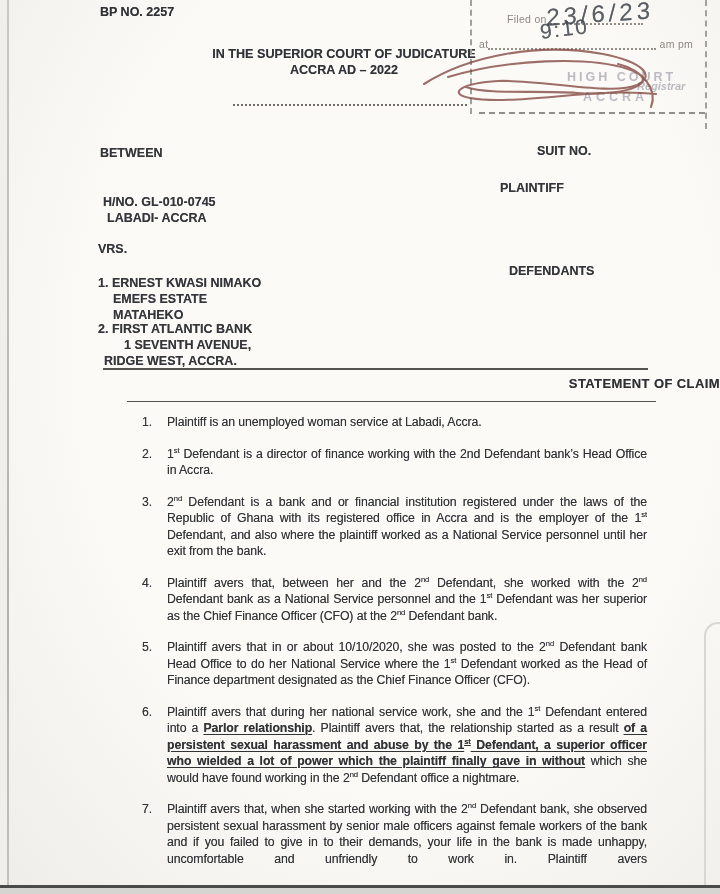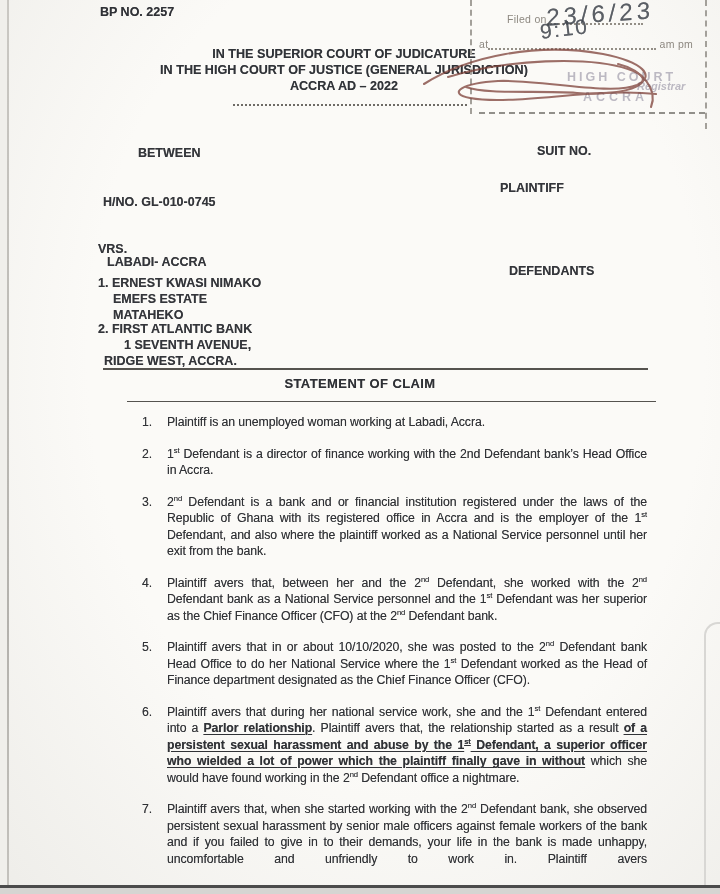--- a/index.html
+++ b/index.html
@@ -34,35 +34,35 @@
   .hand{color:#454a52;opacity:.88;font-weight:400;text-shadow:0 0 .5px rgba(60,64,72,.6);}
   .hand-date{left:546px;top:0px;font-size:24px;letter-spacing:4px;transform:rotate(-4deg) skewX(-4deg);}
   .hand-time{left:540px;top:17px;font-size:21px;letter-spacing:2px;transform:rotate(-7deg);}
   .faint-stamp{color:#a29ead;opacity:.7;filter:blur(.6px);font-weight:600;text-shadow:none;}
   .st-registrar{left:637px;top:52px;font-size:11px;font-style:italic;margin-top:28px;}
   .st-court{left:567px;top:70px;font-size:12.5px;letter-spacing:3px;}
   .st-city{left:583px;top:90px;font-size:12.5px;letter-spacing:4px;}
   .scrawl{position:absolute;left:416px;top:36px;}
   
   .suit-no{left:537px;top:144px;font-size:12.5px;font-weight:600;}
-  .between{left:100px;top:146px;font-size:12.5px;font-weight:600;margin-left:38px;}
+  .between{left:100px;top:146px;font-size:12.5px;font-weight:600;}
   .pl-name{left:100px;top:179px;font-size:12.5px;font-weight:600;}
   .pl-role{left:500px;top:181px;font-size:12.5px;font-weight:600;}
   .pl-a1{left:103px;top:195px;font-size:12.5px;font-weight:600;}
-  .pl-a2{left:107px;top:211px;font-size:12.5px;font-weight:600;margin-top:44px;}
+  .pl-a2{left:107px;top:211px;font-size:12.5px;font-weight:600;}
   .vrs{left:98px;top:242px;font-size:12.5px;font-weight:600;}
   .def-role{left:497px;top:264px;font-size:12.5px;font-weight:600;padding-left:12px;}
   .d1-l1{left:98px;top:276px;font-size:12.5px;font-weight:600;}
   .d1-l2{left:113px;top:292px;font-size:12.5px;font-weight:600;}
   .d1-l3{left:113px;top:308px;font-size:12.5px;font-weight:600;}
   .d2-l1{left:98px;top:322px;font-size:12.5px;font-weight:600;}
   .d2-l2{left:124px;top:338px;font-size:12.5px;font-weight:600;}
   .d2-l3{left:104px;top:354px;font-size:12.5px;font-weight:600;}
   .rule-1{position:absolute;left:103px;top:368px;width:545px;border-top:2px solid #55534f;}
-  .title{position:absolute;left:0;top:376px;width:720px;text-align:center;
+  .title{position:absolute;left:0;top:376px;width:720px;text-align:right;
     font-size:13px;font-weight:600;letter-spacing:.4px;color:#2e3035;
     text-shadow:0 0 .45px rgba(45,45,50,.55);}
   .rule-2{position:absolute;left:127px;top:401px;width:529px;border-top:1.8px solid #55534f;}
   
   .claims{position:absolute;left:142px;top:414px;width:505px;}
   .claim{display:flex;margin-bottom:15px;font-size:12.3px;line-height:16.5px;color:#303236;}
   .claim .num{flex:0 0 25px;text-shadow:0 0 .45px rgba(45,45,50,.55);}
   .claim .body{flex:1;margin:0;text-align:justify;letter-spacing:-.1px;
     text-shadow:0 0 .45px rgba(45,45,50,.55);}
   .claim:last-child .body{text-align-last:justify;}
@@ -75,21 +75,20 @@
 <div class="page">
 
   <div class="left-gutter"></div>
   <div class="left-edge"></div>
   <div class="sheet-corner"></div>
 
   <div class="t bp-no">BP NO. 2257</div>
 
   <div class="court-head">
     <div>IN THE SUPERIOR COURT OF JUDICATURE</div>
-    <div>IN THE HIGH COURT OF JUSTICE (GENERAL JURISDICTION)</div>
     <div>ACCRA AD – 2022</div>
   </div>
   <div class="dotted-rule"></div>
 
   <div class="stamp-left"></div>
   <div class="stamp-right"></div>
   <div class="stamp-bottom"></div>
 
   <div class="t stamp-label" style="left:479px;top:13px;padding-left:28px;">
     <span>Filed on</span><span class="leader" style="width:96px;"></span>
@@ -130,21 +129,21 @@
   <div class="t d2-l2">1 SEVENTH AVENUE,</div>
   <div class="t d2-l3">RIDGE WEST, ACCRA.</div>
 
   <div class="rule-1"></div>
   <div class="title">STATEMENT OF CLAIM</div>
   <div class="rule-2"></div>
 
   <div class="claims">
       <div class="claim">
         <span class="num">1.</span>
-        <p class="body"><span>Plaintiff is an unemployed woman working at Labadi, Accra.</span></p>
+        <p class="body"><span>Plaintiff is an unemployed woman service at Labadi, Accra.</span></p>
       </div>
       <div class="claim">
         <span class="num">2.</span>
         <p class="body"><span>1</span><sup>st</sup><span> Defendant is a director of finance working with the 2nd Defendant bank’s Head Office in Accra.</span></p>
       </div>
       <div class="claim">
         <span class="num">3.</span>
         <p class="body"><span>2</span><sup>nd</sup><span> Defendant is a bank and or financial institution registered under the laws of the Republic of Ghana with its registered office in Accra and is the employer of the 1</span><sup>st</sup><span> Defendant, and also where the plaintiff worked as a National Service personnel until her exit from the bank.</span></p>
       </div>
       <div class="claim">

